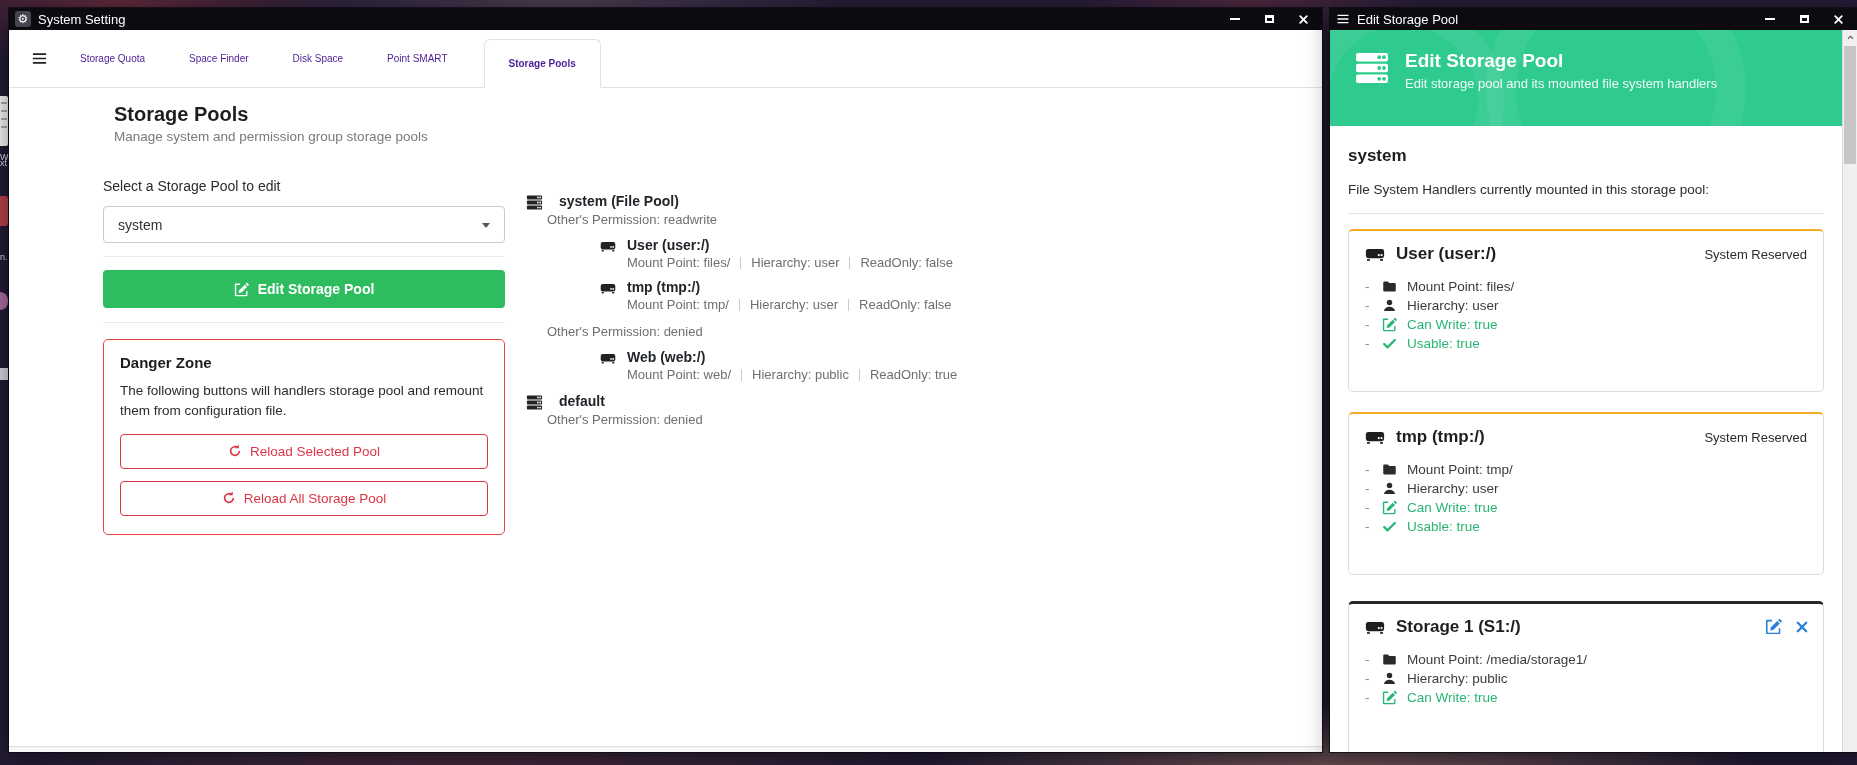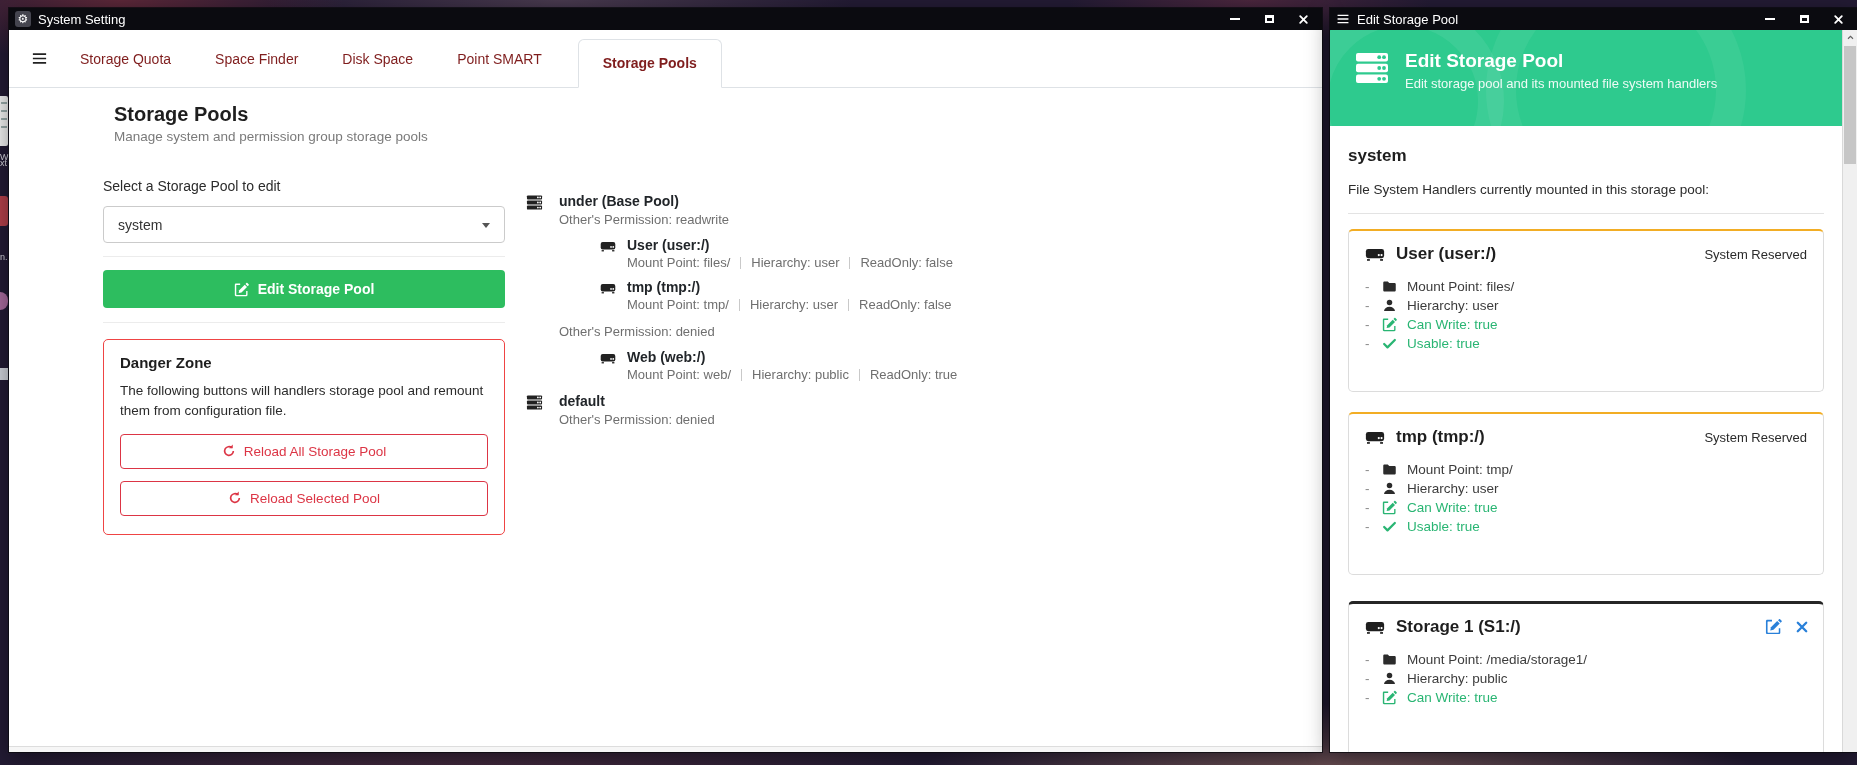--- a/index.html
+++ b/index.html
@@ -36,21 +36,21 @@
   .glyph-min{width:10px;height:2px;background:#fff;}
   .glyph-max{width:9px;height:8px;border:2px solid #fff;border-top-width:3px;box-sizing:border-box;}
   .wc svg{color:#fff;}
 
   
   .left-window{left:9px;top:8px;width:1313px;height:744px;}
   .lw-footer{position:absolute;left:0;right:0;bottom:0;height:6px;background:#f6f6f6;border-top:1px solid #ddd;box-sizing:border-box;}
 
   .tabbar{position:absolute;top:22px;left:0;right:0;height:58px;border-bottom:1px solid #dee2e6;display:flex;align-items:stretch;padding-left:16px;background:#fff;box-sizing:border-box;}
   .hamburger{align-self:center;color:#222;margin:0 10px 0 6px;}
-  .tab{align-self:center;margin:0 22px;font-size:14px;color:#7f1d1d;white-space:nowrap;cursor:default;}
+  .tab{align-self:center;margin:0 22px;font-size:10px;color:#4c1d95;white-space:nowrap;cursor:default;}
   .tab.active{align-self:flex-end;height:47px;line-height:47px;margin:0 0 -1px 14px;padding:0 24px;font-weight:bold;border:1px solid #dee2e6;border-bottom:1px solid #fff;border-radius:6px 6px 0 0;background:#fff;}
 
   .lw-page{position:absolute;top:81px;left:0;right:0;bottom:6px;background:#fff;overflow:hidden;}
   .col-left{position:absolute;left:94px;top:14px;width:402px;}
   .page-title{margin:0 0 3px 11px;font-size:20px;font-weight:bold;color:#1e1e1e;}
   .page-subtitle{margin:0 0 0 11px;font-size:13.5px;color:#7a7a7a;}
   .field-label{margin-top:34px;font-size:14px;color:#2b2b2b;}
   .select{position:relative;margin-top:12px;height:37px;border:1px solid #cbcbcb;border-radius:4px;display:flex;align-items:center;padding-left:14px;font-size:14px;color:#333;box-sizing:border-box;background:#fff;}
   .select::after{content:"";position:absolute;right:14px;top:16px;border:4px solid transparent;border-top:5px solid #555;}
   .hr{border:none;border-top:1px solid #ececec;margin:13px 0 0 0;}
@@ -60,21 +60,21 @@
   .dz-desc{margin-top:10px;font-size:13.5px;line-height:1.5;color:#2b2b2b;}
   .btn-outline-danger{margin-top:12px;height:35px;width:100%;background:#fff;border:1px solid #dc3545;border-radius:4px;color:#dc3545;font-size:13.5px;display:flex;align-items:center;justify-content:center;gap:8px;cursor:pointer;font-family:inherit;}
 
   .col-right{position:absolute;left:517px;top:90px;width:700px;}
   .structure-label{font-size:14px;color:#2b2b2b;}
   .tree{margin-top:14px;}
   .pool{margin-bottom:10px;}
   .pool-head{display:flex;align-items:flex-start;}
   .pool-head .icon{flex:0 0 auto;margin:1px 16px 0 0;color:#222;}
   .pool-name{font-size:14px;font-weight:bold;color:#212529;line-height:17px;}
-  .pool-perm{margin-left:33px;font-size:13px;color:#6f6f6f;line-height:17px;}
+  .pool-perm{margin-left:21px;font-size:13px;color:#6f6f6f;line-height:17px;}
   .handlers{margin:9px 0 2px 74px;}
   .handler{margin-bottom:8px;}
   .handler-head{display:flex;align-items:flex-start;}
   .handler-head .icon{flex:0 0 auto;margin:1px 11px 0 0;color:#222;}
   .handler-name{font-size:14px;font-weight:bold;color:#212529;line-height:16px;}
   .handler-detail{margin-left:27px;font-size:13px;color:#6f6f6f;line-height:17px;display:flex;align-items:center;}
   .sep{display:inline-block;width:1px;height:12px;background:#c9c9c9;margin:0 10px;}
   .empty-row{margin:12px 0 0 74px;display:flex;align-items:center;color:#2b2b2b;font-size:13.5px;}
   .empty-row .icon{color:#222;margin-right:13px;}
 
@@ -239,41 +239,41 @@
 
       <hr class="hr" style="margin-top:14px;">
 
       <div class="danger-card">
         <div class="dz-title">Danger Zone</div>
         <div class="dz-desc">The following buttons will handlers storage pool and remount them from configuration file.</div>
         <button class="btn-outline-danger">
           <svg class="icon" width="14" height="14">
               <use href="#sym-refresh"></use>
             </svg>
-          <span>Reload All Storage Pool</span>
+          <span>Reload Selected Pool</span>
         </button>
         <button class="btn-outline-danger">
           <svg class="icon" width="14" height="14">
               <use href="#sym-refresh"></use>
             </svg>
-          <span>Reload Selected Pool</span>
+          <span>Reload All Storage Pool</span>
         </button>
       </div>
     </div>
 
     <div class="col-right">
 
       <div class="tree">
 
         <div class="pool">
           <div class="pool-head">
             <svg class="icon" width="17" height="17">
                 <use href="#sym-server"></use>
               </svg>
-            <span class="pool-name">under (Base Pool)</span>
+            <span class="pool-name">system (File Pool)</span>
           </div>
           <div class="pool-perm">Other's Permission: readwrite</div>
           <div class="handlers">
             <div class="handler">
               <div class="handler-head">
                 <svg class="icon" width="16" height="16">
                     <use href="#sym-hdd"></use>
                   </svg>
                 <span class="handler-name">User (user:/)</span>
               </div>

